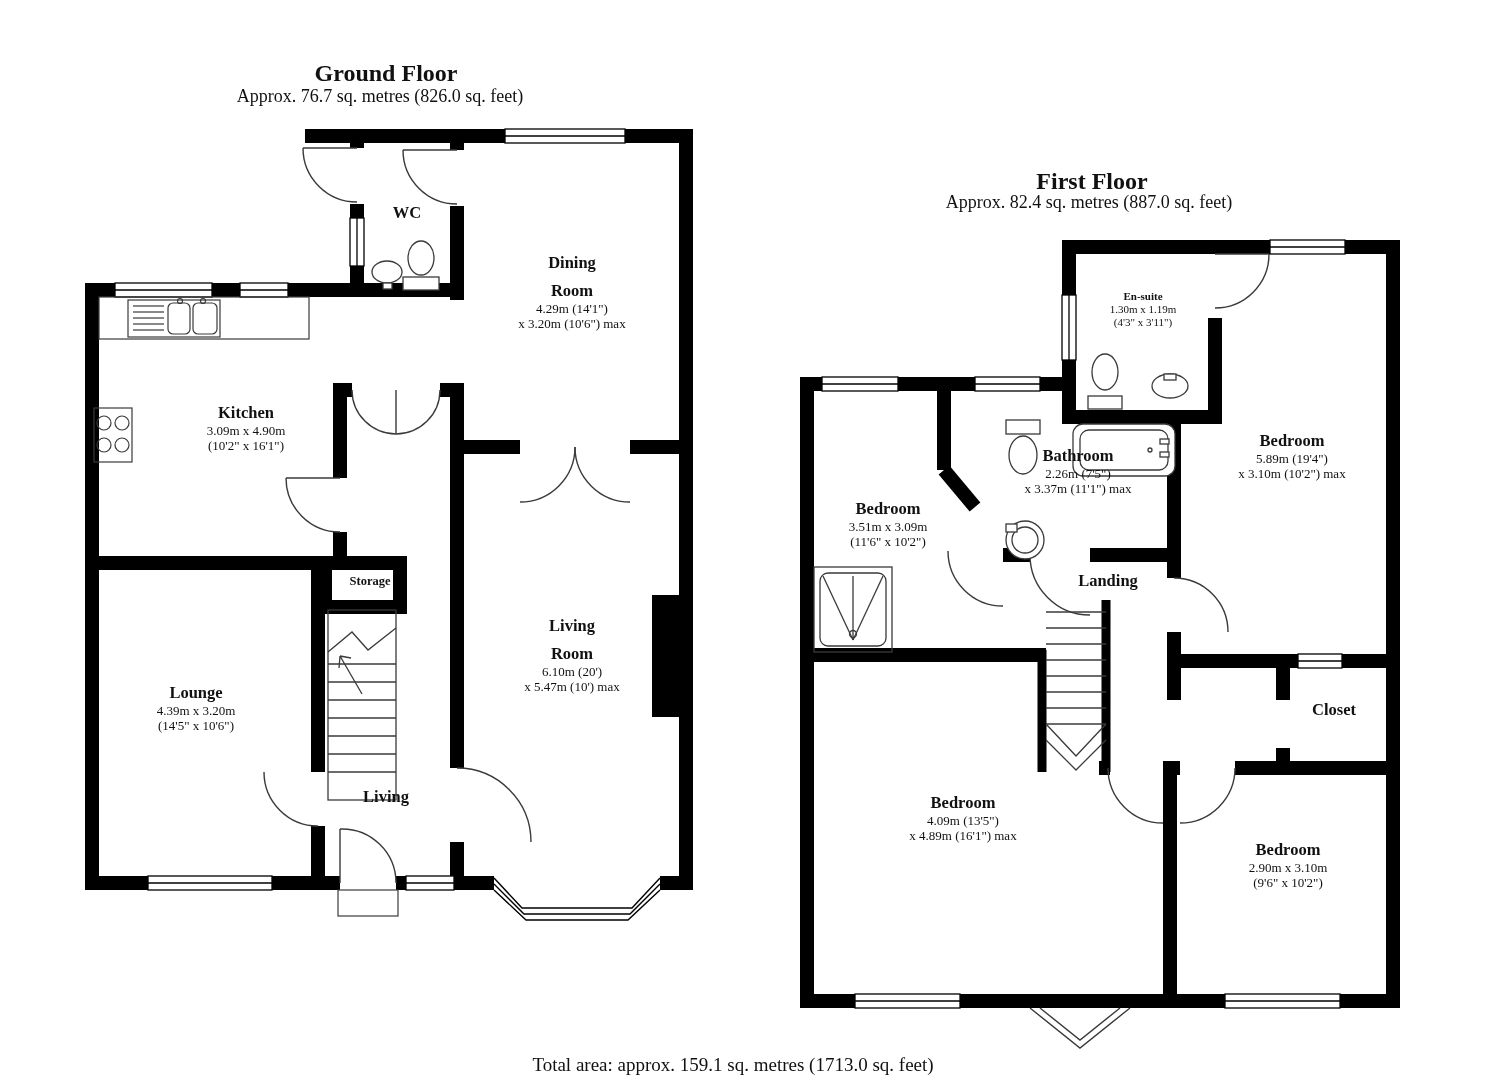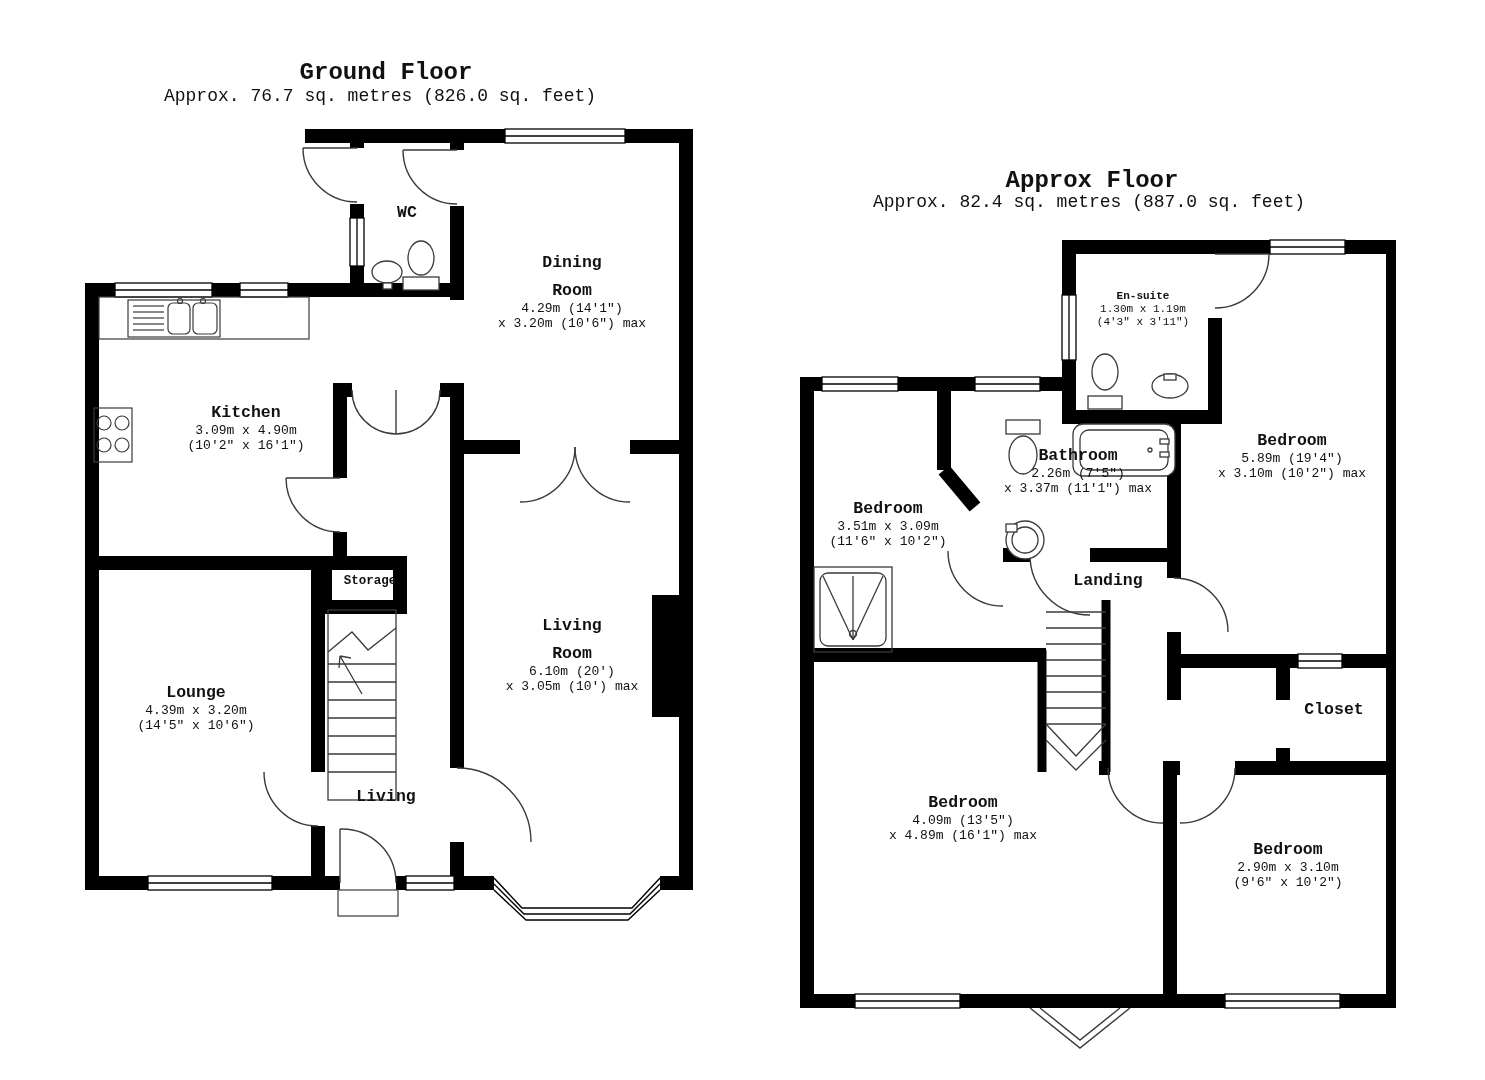--- a/index.html
+++ b/index.html
@@ -1,17 +1,17 @@
 <!DOCTYPE html>
 <html><head>
 <meta charset="utf-8">
 <style>
   html,body{margin:0;padding:0;background:#fff;}
   .canvas{position:relative;width:1396px;height:1080px;background:#ffffff;
-          font-family:Liberation Mono, monospace;color:#111;overflow:hidden;}
+          font-family:Liberation Serif, serif;color:#111;overflow:hidden;padding-left:7px;}
   svg{position:absolute;left:0;top:0;}
   .lbl{position:absolute;transform:translate(-50%,-50%);text-align:center;
        line-height:1.2;white-space:nowrap;}
   .floor-title{font-size:24px;font-weight:700;}
   .floor-area{font-size:18px;}
   .rname{font-weight:700;font-size:16.5px;margin-top:8px;}
   .rdim{font-size:13px;}
   .rname-sm{font-weight:700;font-size:12.5px;}
   .rname-xs{font-weight:700;font-size:11px;}
   .rdim-xs{font-size:11px;}
@@ -382,28 +382,28 @@
   </div>
 
   <div class="lbl" style="left:370px;top:581px">
       <div class="rname-sm">Storage</div>
     </div>
 
   <div class="lbl" style="left:572px;top:651px">
     <div class="rname">Living</div>
     <div class="rname">Room</div>
     <div class="rdim">6.10m (20')</div>
-    <div class="rdim">x 3.05m (10') max</div>
+    <div class="rdim">x 5.47m (10') max</div>
   </div>
 
   <div class="lbl" style="left:386px;top:793px">
       <div class="rname">Living</div>
     </div>
 
-  <div class="lbl" style="left:1092px;top:181px"><span class="floor-title">Approx Floor</span></div>
+  <div class="lbl" style="left:1092px;top:181px"><span class="floor-title">First Floor</span></div>
   <div class="lbl" style="left:1089px;top:203px"><span class="floor-area">Approx. 82.4 sq. metres (887.0 sq. feet)</span></div>
 
   <div class="lbl" style="left:1143px;top:310px">
     <div class="rname-xs">En-suite</div>
     <div class="rdim-xs">1.30m x 1.19m</div>
     <div class="rdim-xs">(4'3" x 3'11")</div>
   </div>
 
   <div class="lbl" style="left:1078px;top:467px">
     <div class="rname">Bathroom</div>
@@ -436,14 +436,15 @@
     <div class="rdim">4.09m (13'5")</div>
     <div class="rdim">x 4.89m (16'1") max</div>
   </div>
 
   <div class="lbl" style="left:1288px;top:861px">
     <div class="rname">Bedroom</div>
     <div class="rdim">2.90m x 3.10m</div>
     <div class="rdim">(9'6" x 10'2")</div>
   </div>
 
+  <div class="lbl" style="left:733px;top:1065px"><span class="total-line">Total area: approx. 159.1 sq. metres (1713.0 sq. feet)</span></div>
 
 </div>
 
 </body></html>

